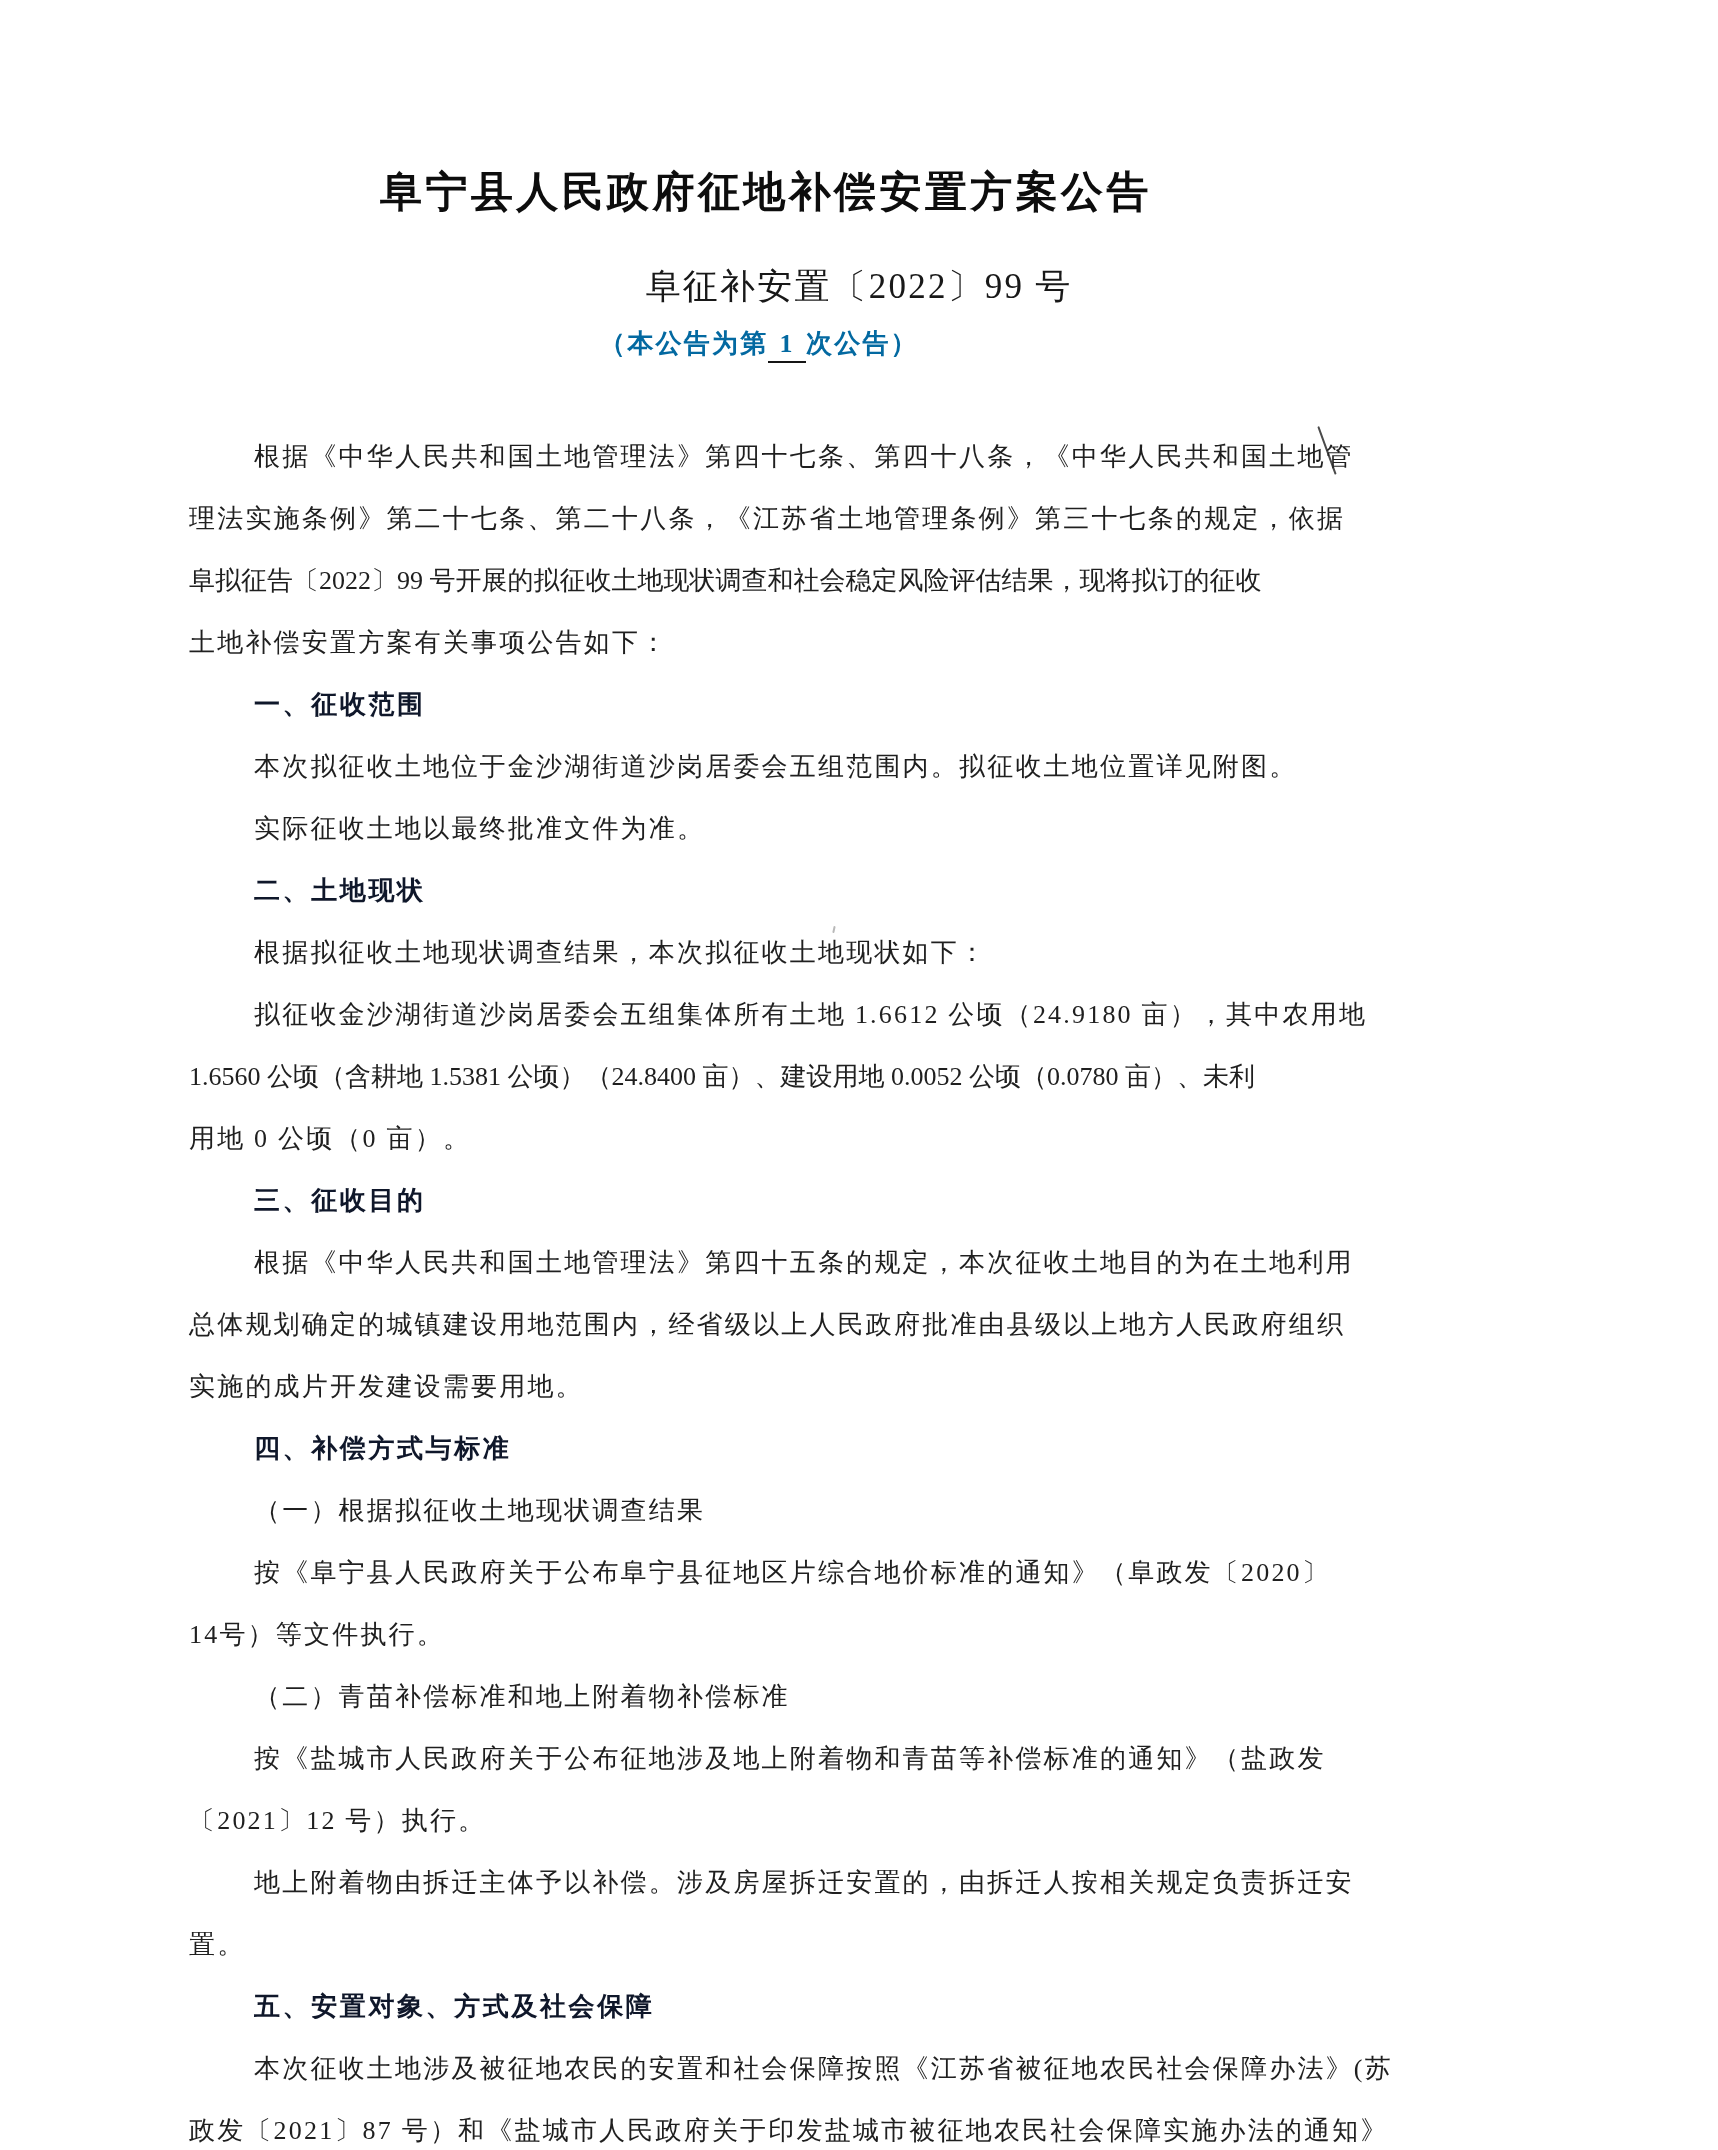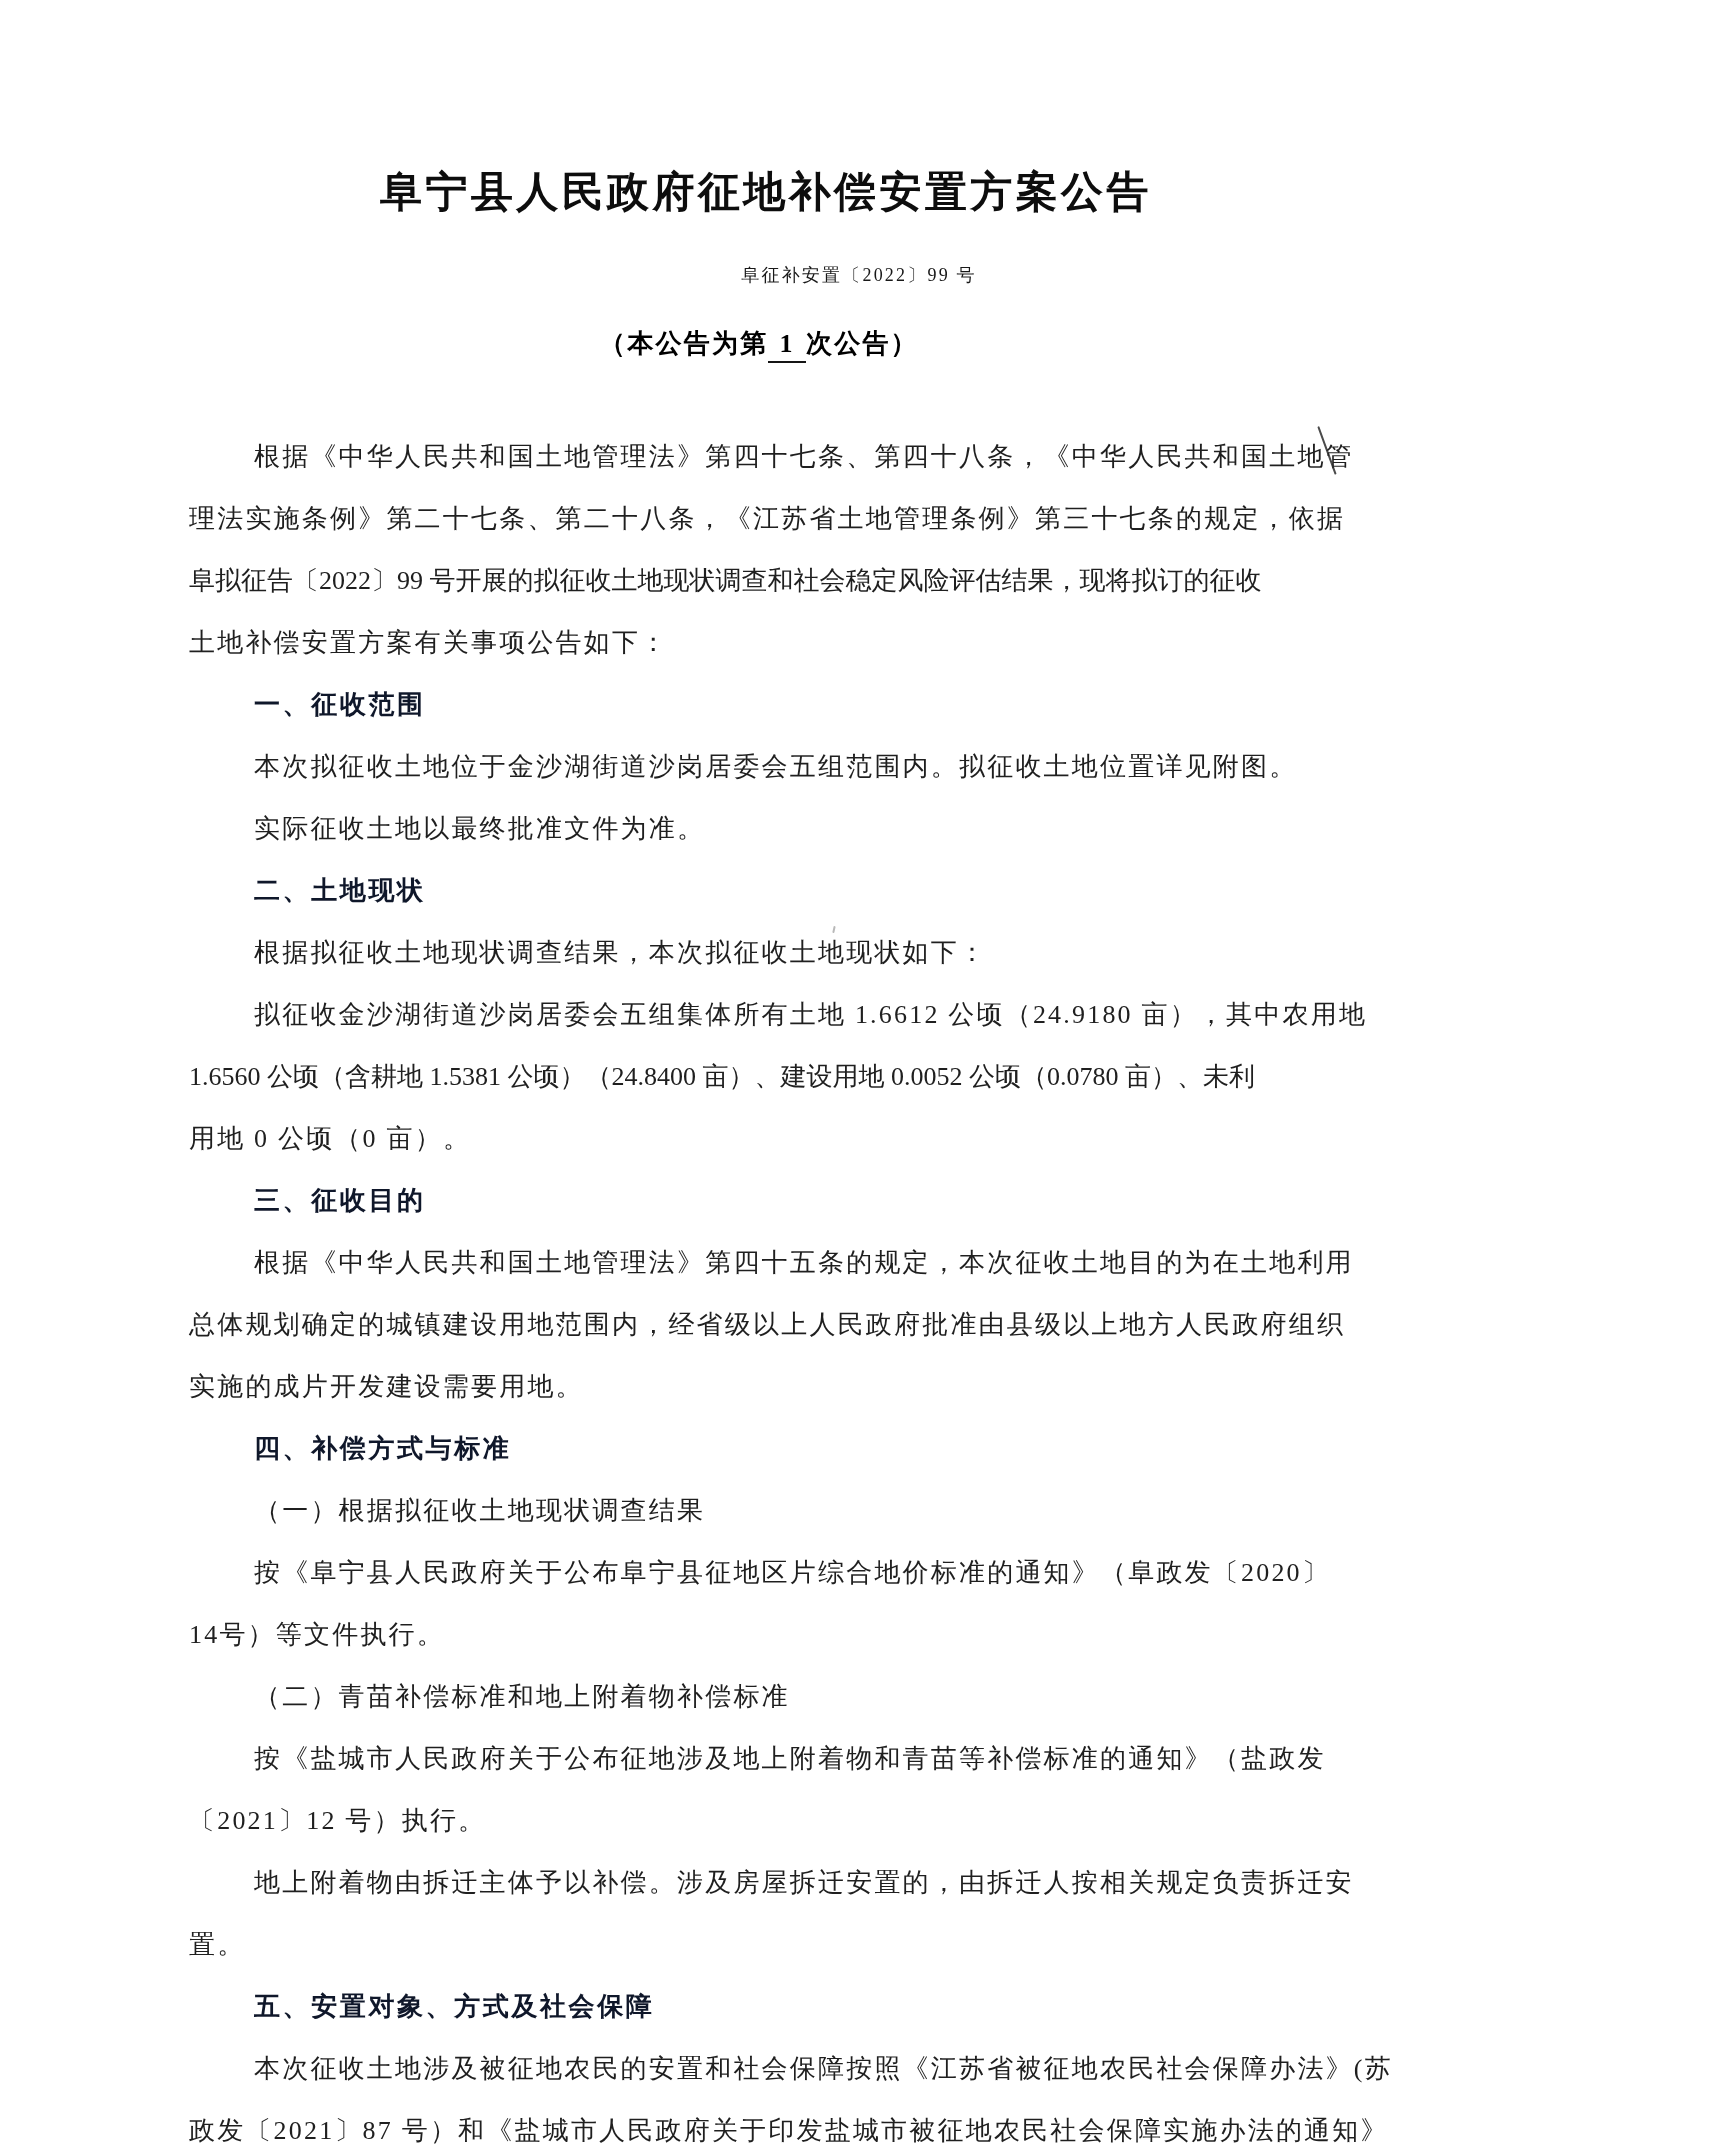--- a/index.html
+++ b/index.html
@@ -26,36 +26,36 @@
     letter-spacing: 3.4px;
     color: #0d0d0d;
     white-space: nowrap;
   }
   .docnum {
     position: absolute;
     top: 263px;
     left: 0;
     width: 1718px;
     text-align: center;
-    font-size: 18px;
+    font-size: 35px;
     font-weight: 400;
     letter-spacing: 2.2px;
     color: #181818;
     white-space: nowrap;
   }
   .note {
     position: absolute;
     top: 326px;
     left: 0;
     width: 1518px;
     text-align: center;
     font-size: 26px;
     font-weight: 600;
     letter-spacing: 2.2px;
-    color: #000000;
+    color: #0369a1;
     white-space: nowrap;
   }
   .note .u {
     display: inline-block;
     padding: 0 11.2px 1.7px 11.2px;
     border-bottom: 2.2px solid #151515;
     font-weight: 600;
   }
   .doc-body {
     position: absolute;

